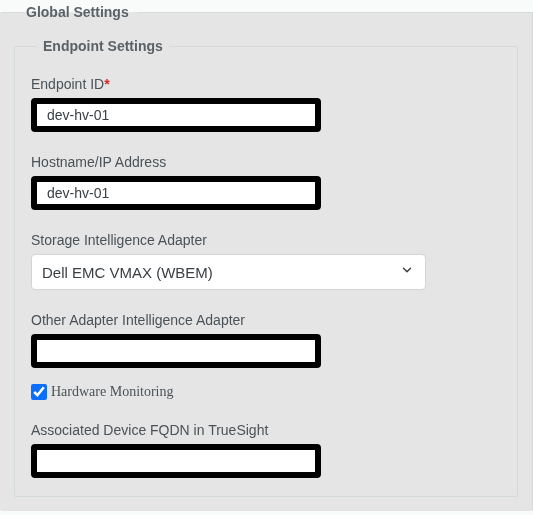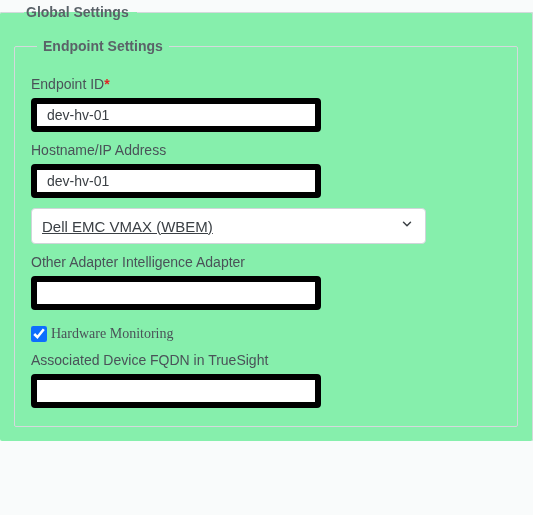--- a/index.html
+++ b/index.html
@@ -25,37 +25,37 @@
       color: #5a6268;
       padding: 0 6px;
       margin-left: 8px;
     }
     .outer-fieldset {
       border-top: 1px solid #d4d9dc;
       border-right: 1px solid #d4d9dc;
       border-left: none;
       border-bottom: none;
       padding: 18px 14px 14px 14px;
-      background: #86efac;
+      background: #e5e5e5;
       margin-top: 4px;
     }
     .outer-fieldset > legend {
       padding-left: 2px;
       padding-right: 8px;
       margin-left: 10px;
     }
     .inner-fieldset {
       padding: 14px 16px 18px 16px;
       background: transparent;
     }
     .inner-fieldset > legend {
       margin-left: 6px;
     }
     .form-row {
-      margin-top: 10px;
+      margin-top: 22px;
     }
     .form-row:first-of-type {
       margin-top: 8px;
     }
     .label {
       font-size: 14px;
       color: #4a5258;
       display: block;
       margin-bottom: 6px;
     }
@@ -86,21 +86,20 @@
       padding: 6px 30px 6px 10px;
       font-size: 15px;
       color: #3b4045;
       border: 1px solid #cfd5d9;
       border-radius: 4px;
       background: #fff;
       -webkit-appearance: none;
       -moz-appearance: none;
       appearance: none;
       outline: none;
-      text-decoration: underline;
     }
     .select-chevron {
       position: absolute;
       right: 12px;
       top: 50%;
       transform: translateY(-50%);
       pointer-events: none;
       color: #3b4045;
     }
     .checkbox-row {
@@ -137,20 +136,21 @@
       </label>
       <input type="text" value="dev-hv-01" style="">
     </div>
 
     <div class="form-row">
       <label class="label">Hostname/IP Address</label>
       <input type="text" value="dev-hv-01" style="">
     </div>
 
     <div class="form-row">
+      <label class="label">Storage Intelligence Adapter</label>
       <div class="select-wrap">
         <select>
           <option>Dell EMC VMAX (WBEM)</option>
         </select>
         <span class="select-chevron">
           <svg width="14" height="14" viewBox="0 0 24 24" fill="none" stroke="currentColor" stroke-width="2.5" stroke-linecap="round" stroke-linejoin="round">
               <polyline points="6 9 12 15 18 9"></polyline>
             </svg>
         </span>
       </div>

